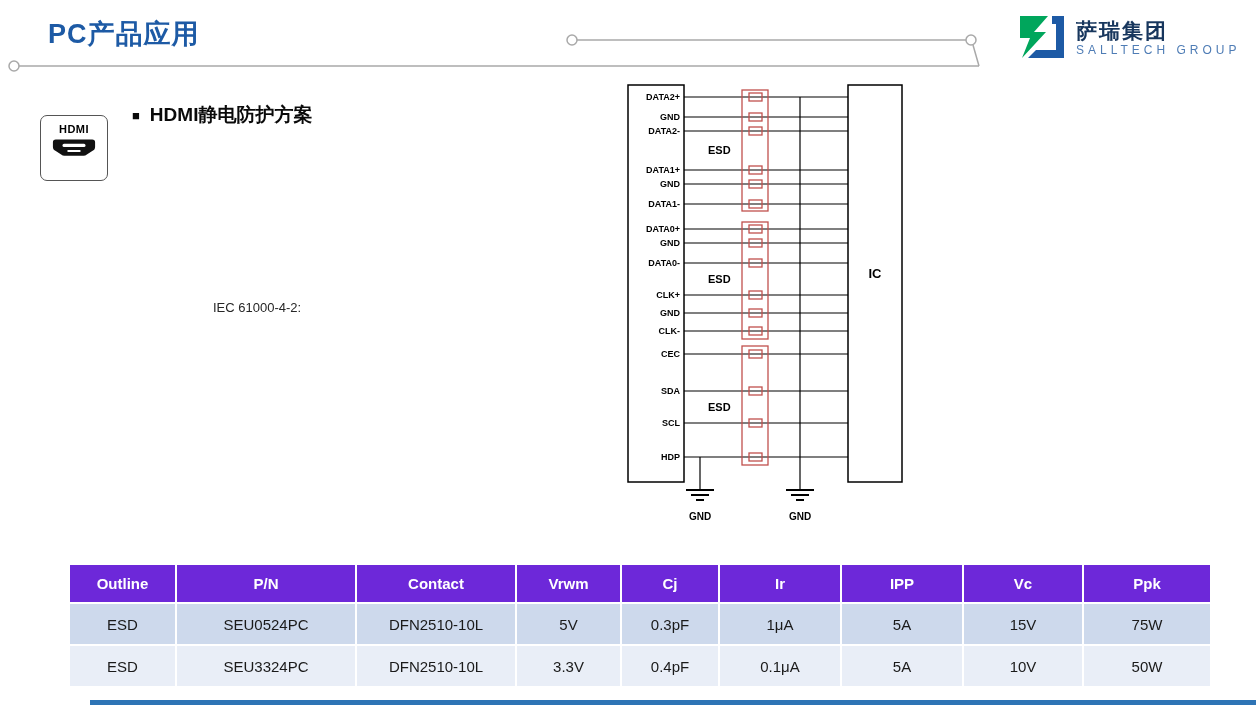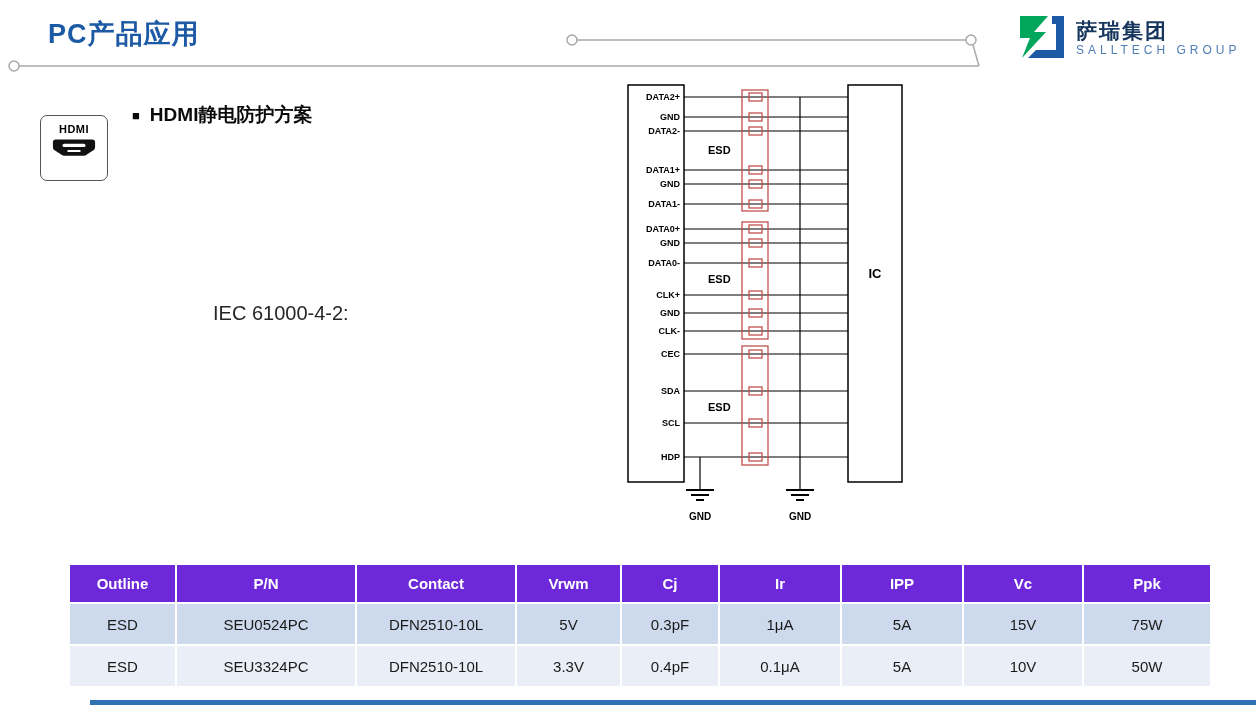--- a/index.html
+++ b/index.html
@@ -15,21 +15,21 @@
   
   .hdmi-badge{position:absolute;left:40px;top:84px;width:66px;height:64px;border:1.5px solid #555;
               border-radius:7px;background:#fff;text-align:center;margin-top:31px;}
   .hdmi-badge .lbl{font-size:11px;font-weight:bold;color:#000;margin-top:7px;letter-spacing:0.5px;}
   .hdmi-badge svg{margin-top:3px;}
   
   .heading{position:absolute;left:132px;top:102px;font-size:19px;font-weight:bold;color:#0a0a0a;
            display:flex;align-items:center;gap:10px;}
   .heading .bullet{font-size:13px;line-height:1;}
   
-  .iec{position:absolute;left:213px;top:297px;font-size:20px;color:#262626;line-height:1.65;}
+  .iec{position:absolute;left:213px;top:297px;font-size:13px;color:#262626;line-height:1.65;}
   
   .circuit{position:absolute;left:620px;top:80px;}
   
   .spec{position:absolute;left:68px;top:563px;width:1142px;border-collapse:collapse;
         table-layout:fixed;text-align:center;font-size:15px;}
   .spec th{background:#6d28d9;color:#fff;font-weight:bold;height:37px;border:2px solid #fff;padding:0;}
   .spec td{height:40px;border:2px solid #fff;color:#1a1a1a;padding:0;}
   .spec tr.r0 td{background:#CDD9EC;}
   .spec tr.r1 td{background:#E9EEF7;}
   .bottom-bar{position:absolute;left:90px;right:0;bottom:0;height:5px;background:#2E74B5;}

